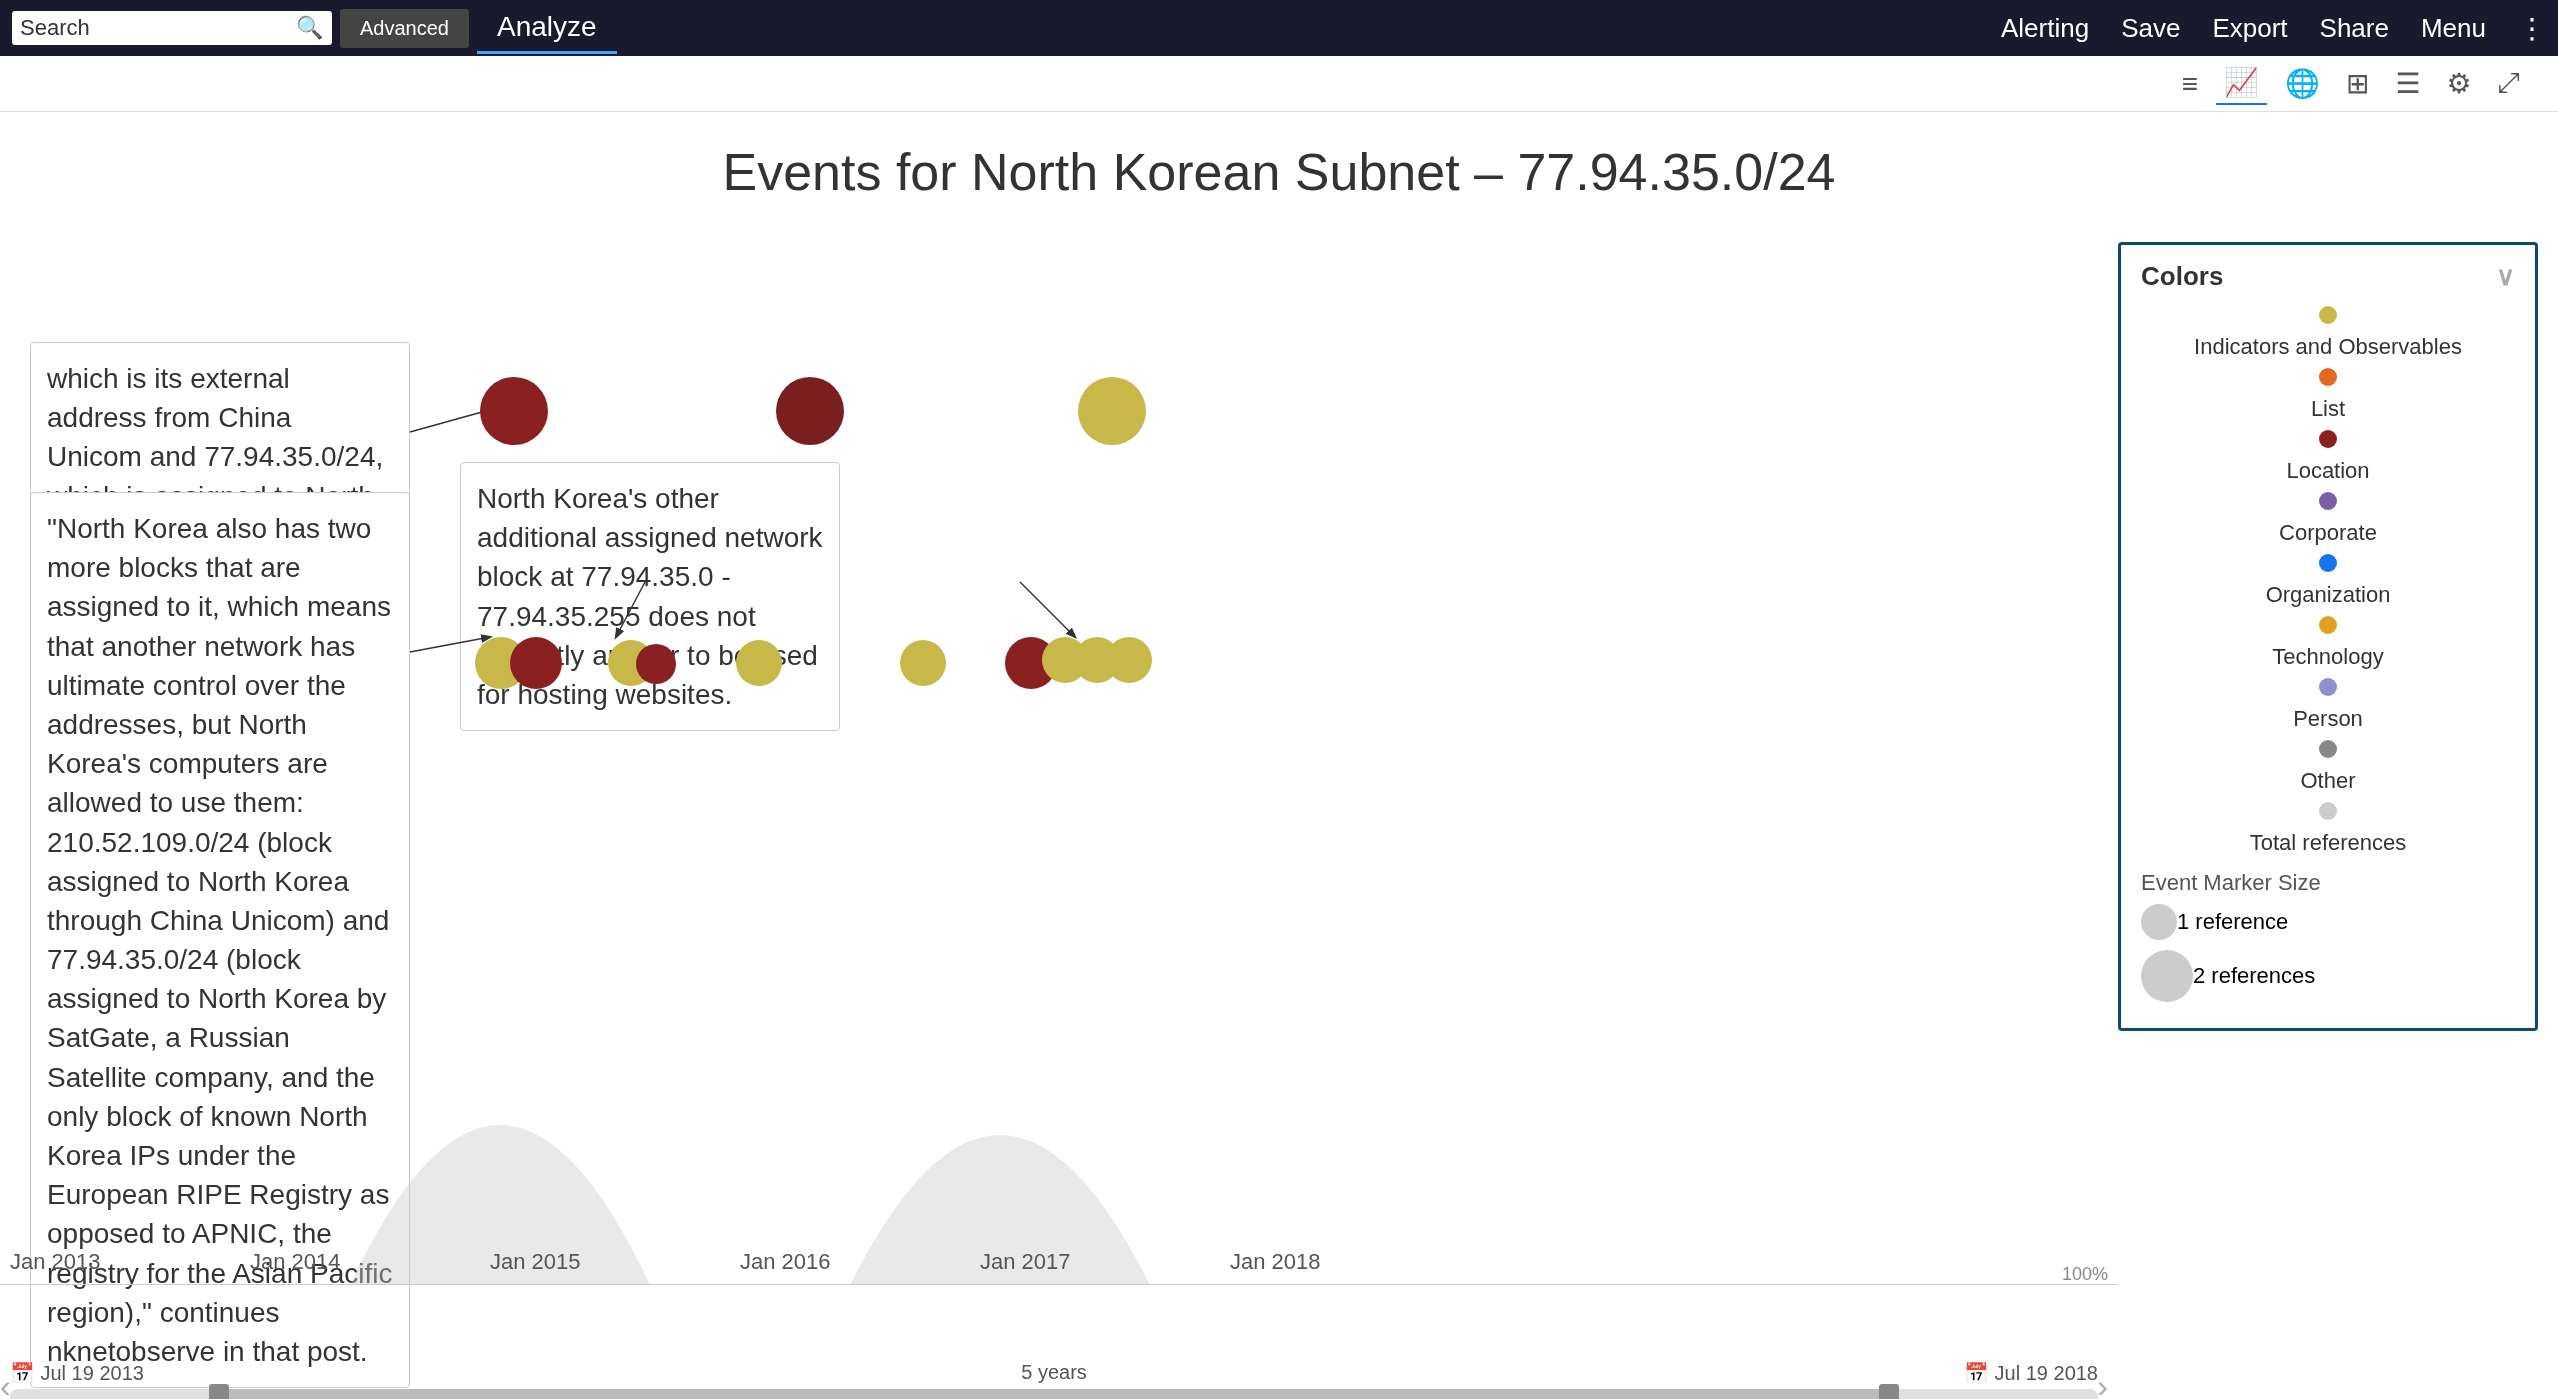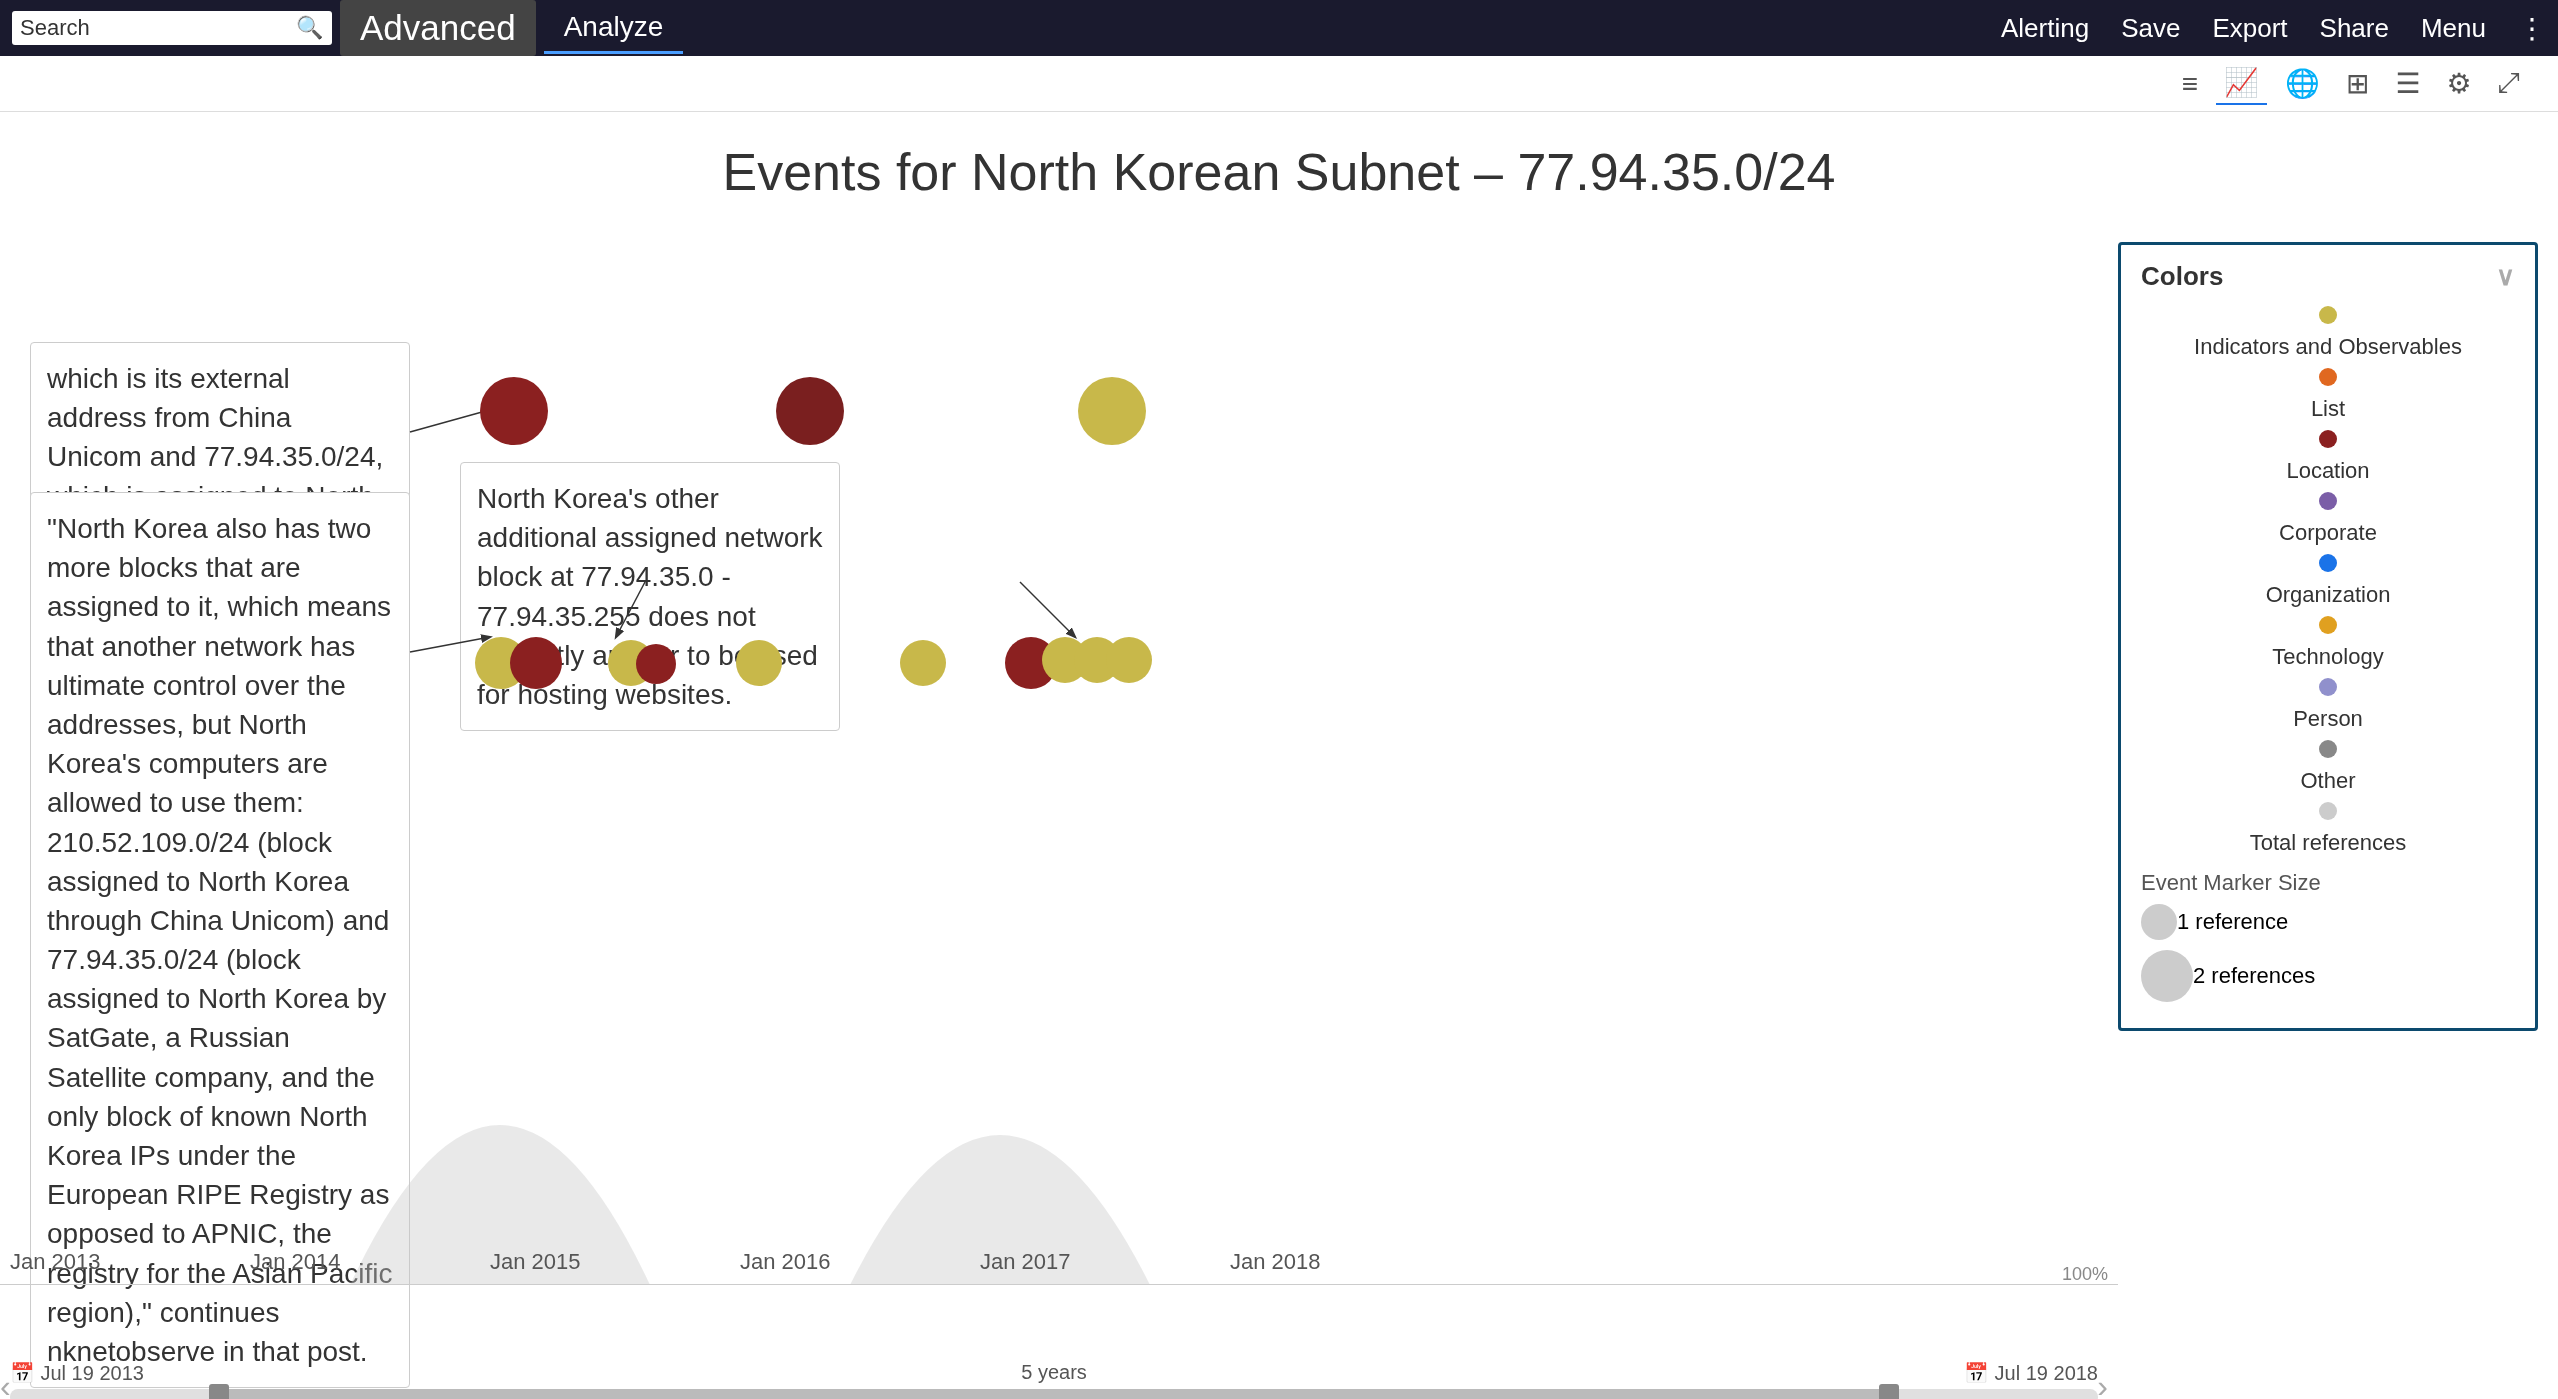--- a/index.html
+++ b/index.html
@@ -35,21 +35,21 @@
       border: none;
       cursor: pointer;
       color: #555;
       font-size: 22px;
     }
     .advanced-btn {
       background: #444;
       color: #fff;
       border: none;
       padding: 8px 20px;
-      font-size: 35px;
+      font-size: 20px;
       border-radius: 3px;
       cursor: pointer;
     }
     .analyze-tab {
       color: #fff;
       font-size: 28px;
       padding: 8px 20px;
       cursor: pointer;
       border-bottom: 3px solid #4a9eff;
     }

